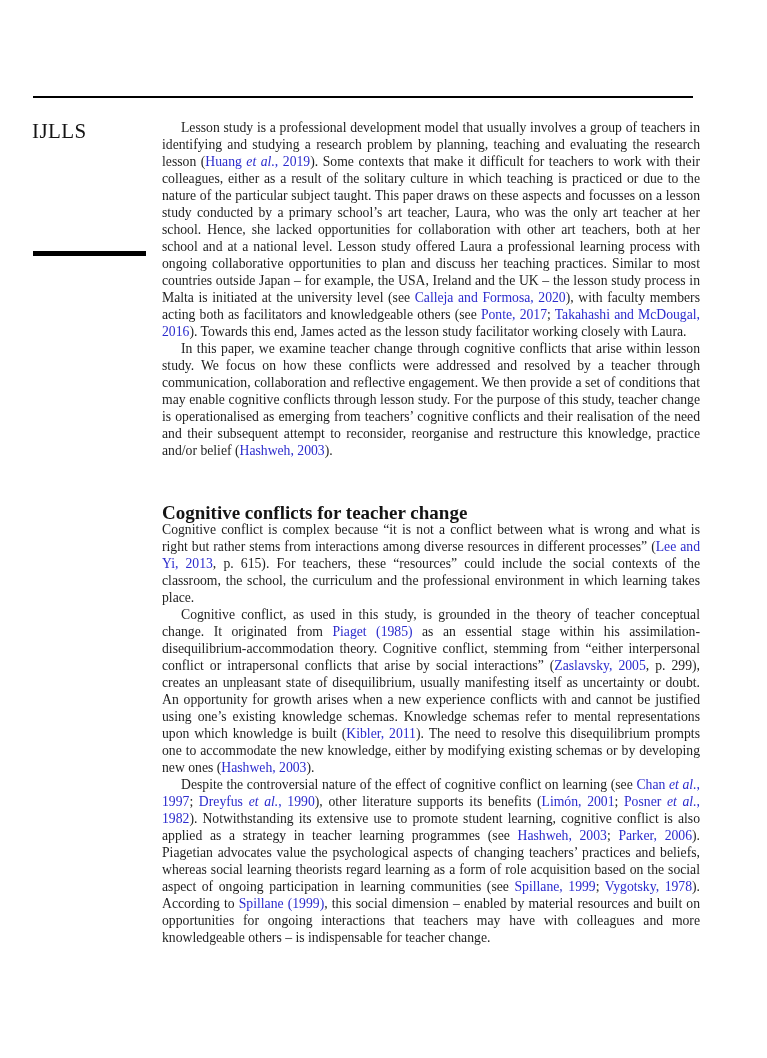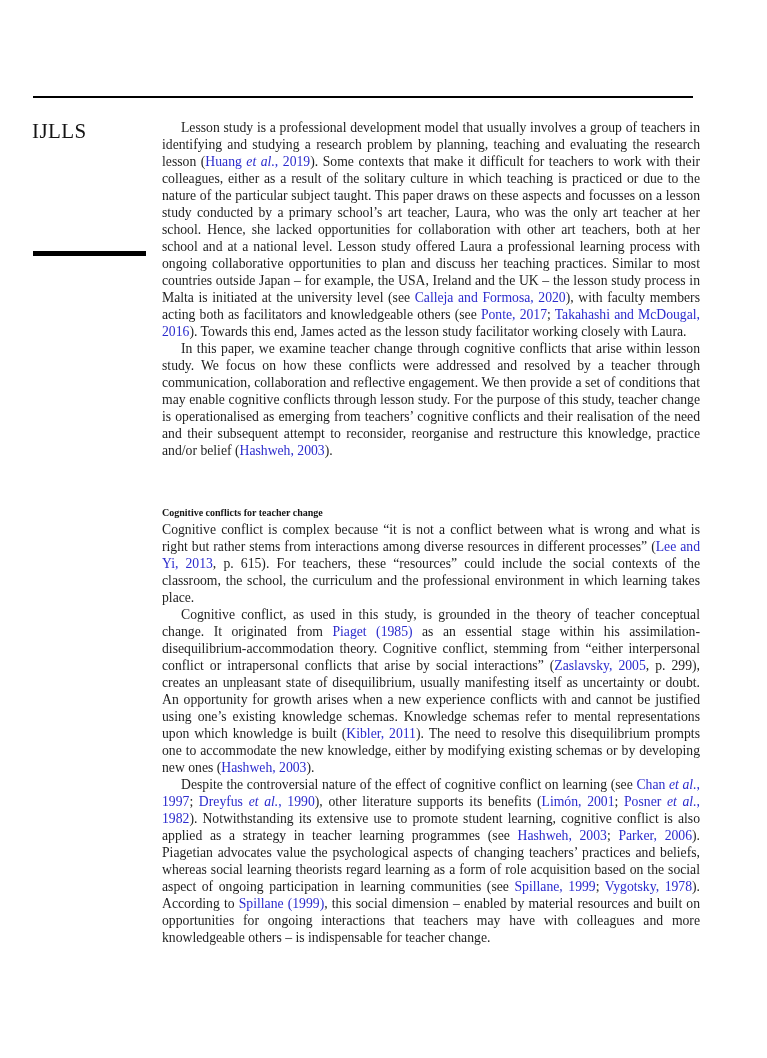--- a/index.html
+++ b/index.html
@@ -54,21 +54,21 @@
   .para {
     margin: 0;
     padding: 0;
   }
   .para.indent {
     text-indent: 19px;
   }
   .section-heading {
     margin: 45px 0 0 0;
     padding: 0;
-    font-size: 10px;
+    font-size: 19px;
     line-height: 17px;
     font-weight: bold;
     color: #141414;
     text-align: left;
   }
   a.cite {
     color: var(--link-color, #2b2bcd);
     text-decoration: none;
     cursor: pointer;
   }

